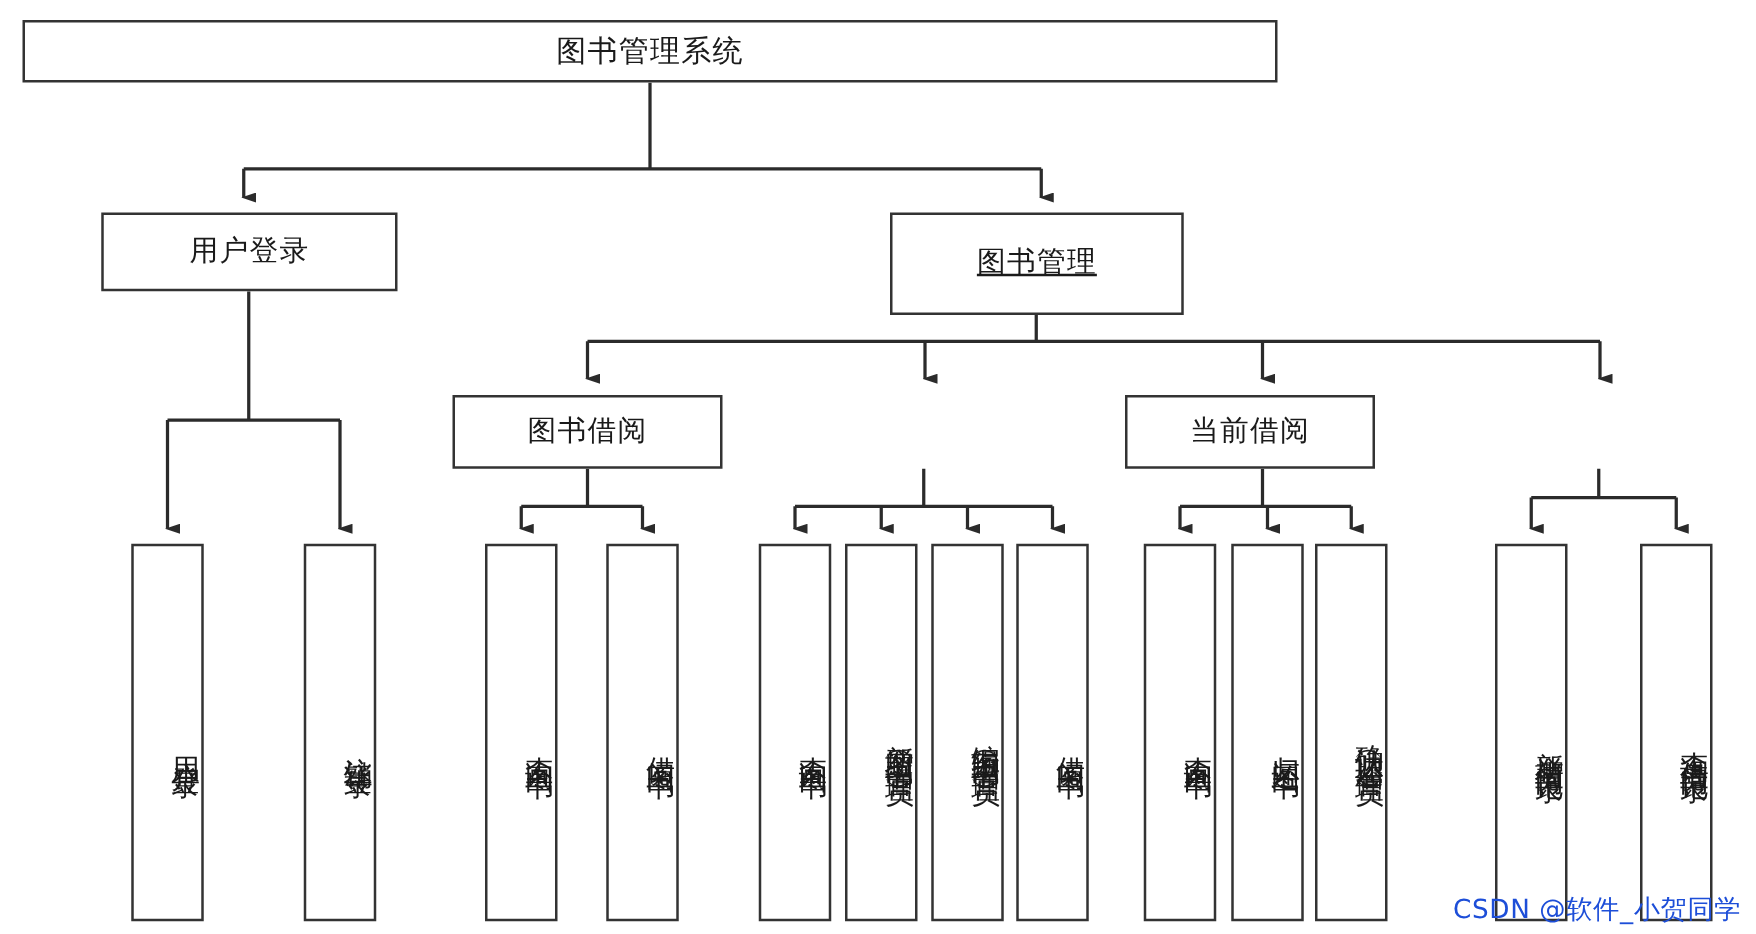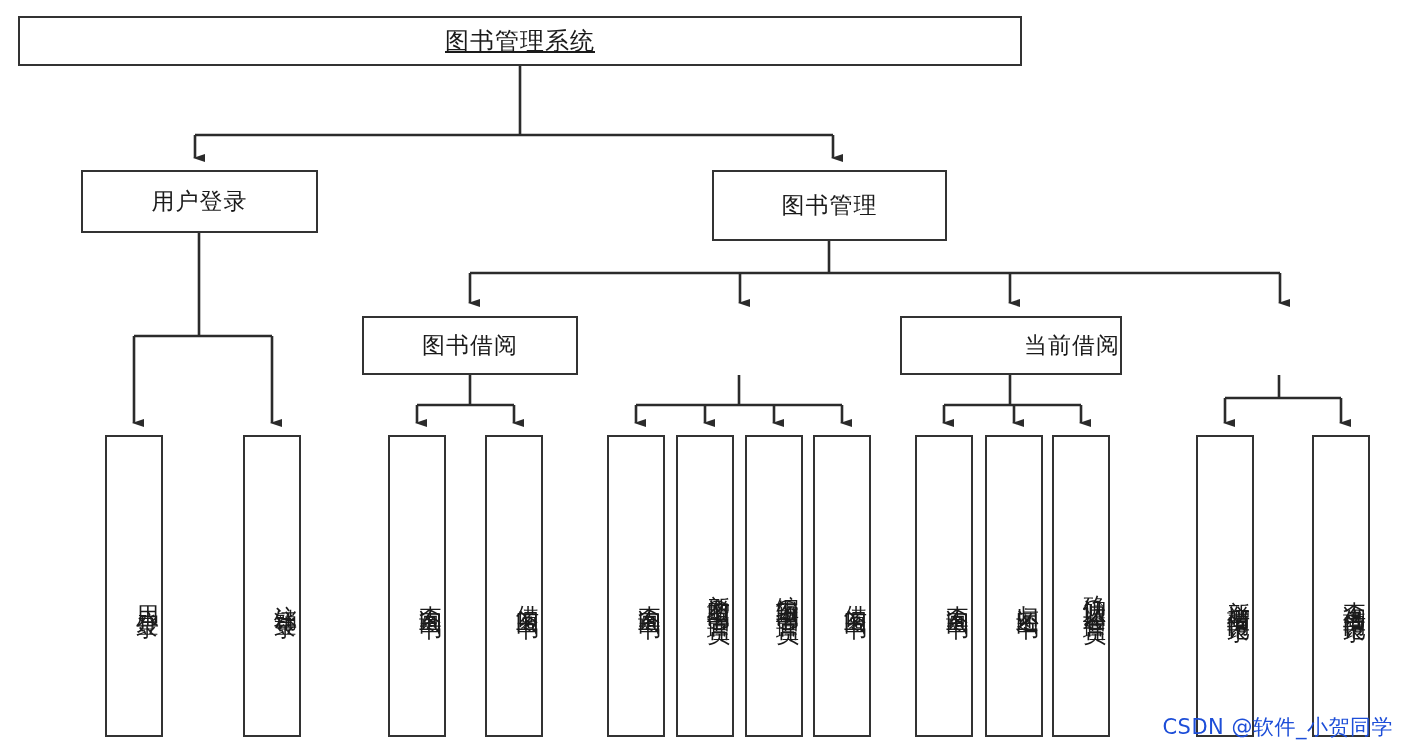--- a/index.html
+++ b/index.html
@@ -116,35 +116,35 @@
       <path d="M 1014 405 L 1014 423" marker-end="url(#arrow)"></path>
       <path d="M 1081 405 L 1081 423" marker-end="url(#arrow)"></path>
 
       <path d="M 1279 375 L 1279 398"></path>
       <path d="M 1225 398 L 1341 398"></path>
       <path d="M 1225 398 L 1225 423" marker-end="url(#arrow)"></path>
       <path d="M 1341 398 L 1341 423" marker-end="url(#arrow)"></path>
     </g>
   </svg>
 
-  <div class="node horiz root" style="left:18px; top:16px; width:1004px; height:50px;text-decoration:underline;">
+  <div class="node horiz root" style="left:18px; top:16px; width:1004px; height:50px;">
     <span class="label">图书管理系统</span>
   </div>
 
   <div class="node horiz" style="left:81px; top:170px; width:237px; height:63px;">
     <span class="label">用户登录</span>
   </div>
-  <div class="node horiz" style="left:712px; top:170px; width:235px; height:71px;">
+  <div class="node horiz" style="left:712px; top:170px; width:235px; height:82px;text-decoration:underline;">
     <span class="label">图书管理</span>
   </div>
 
   <div class="node horiz" style="left:362px; top:316px; width:216px; height:59px;">
     <span class="label">图书借阅</span>
   </div>
-  <div class="node horiz" style="left:900px; top:316px; width:222px; height:59px;justify-content:flex-end;">
+  <div class="node horiz" style="left:900px; top:316px; width:200px; height:59px;">
     <span class="label">当前借阅</span>
   </div>
 
   <div class="node vert" style="left:105px; top:435px; width:58px; height:302px;">
     <span class="label">用户登录</span>
   </div>
   <div class="node vert" style="left:243px; top:435px; width:58px; height:302px;">
     <span class="label">注销登录</span>
   </div>
 

